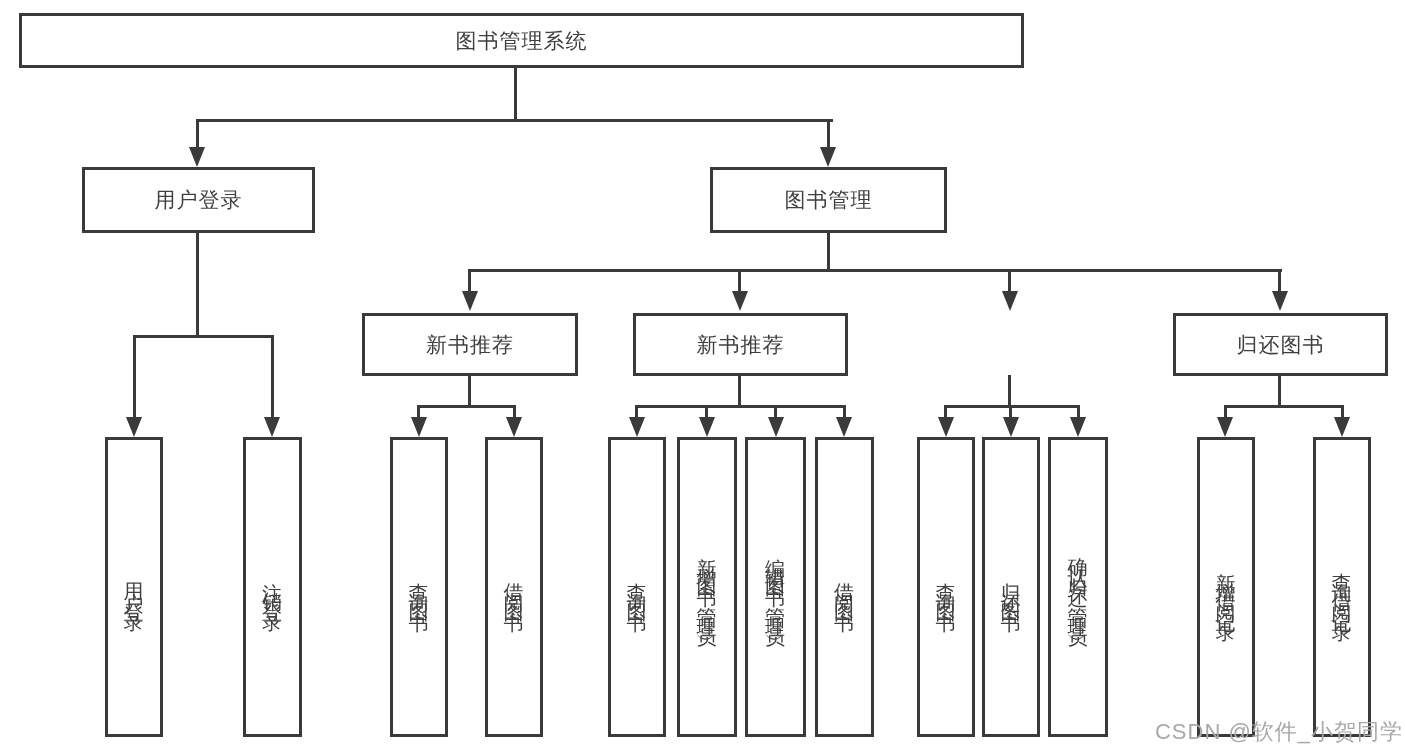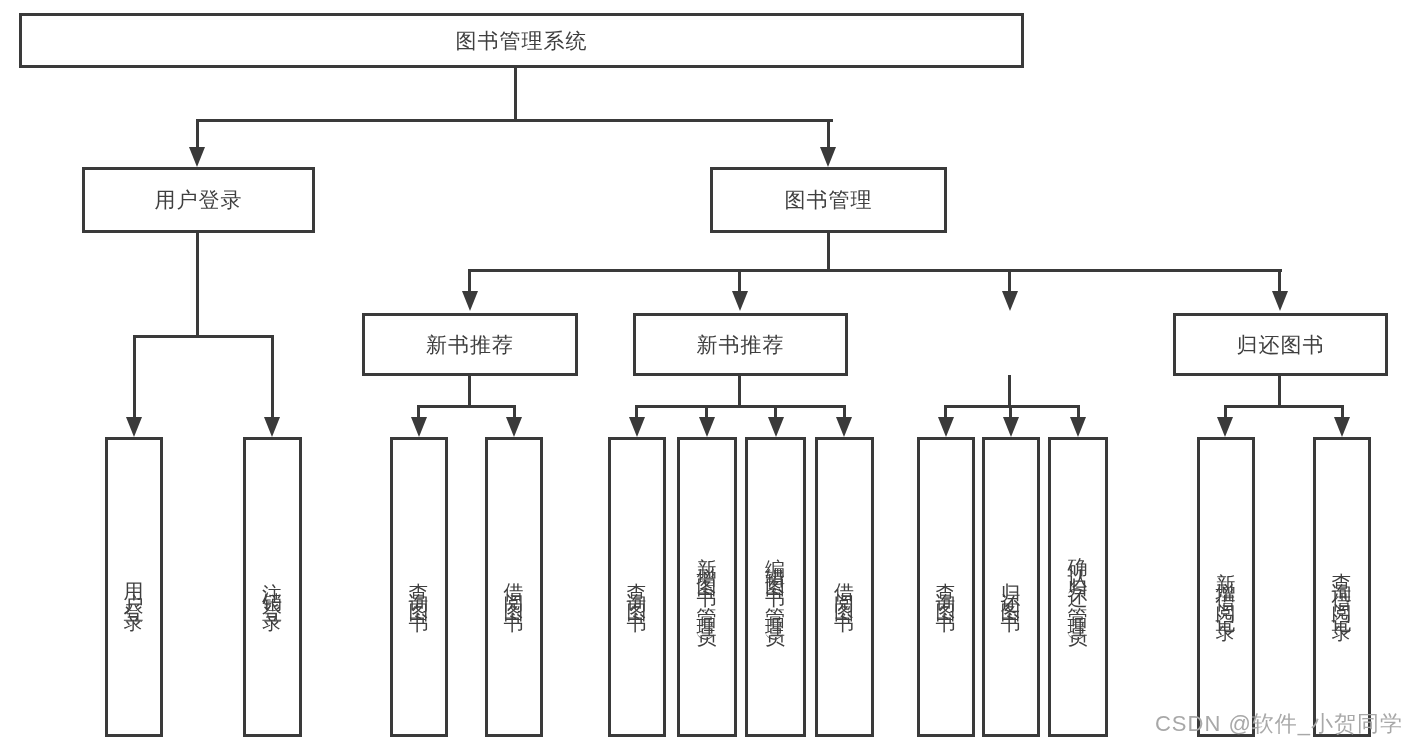--- a/index.html
+++ b/index.html
@@ -45,21 +45,21 @@
   .vline{position:absolute;width:3px;background:var(--line);}
   .hline{position:absolute;height:3px;background:var(--line);}
   .arrow{
     position:absolute;width:0;height:0;
     border-left:8px solid transparent;
     border-right:8px solid transparent;
     border-top:20px solid var(--line);
   }
   .watermark{
     position:absolute;
-    right:2px;bottom:8px;
+    right:2px;bottom:0;
     font-size:22px;
     letter-spacing:1px;
     color:var(--wm);
     white-space:nowrap;
   }
 </style>
 </head>
 <body>
 
 <div class="canvas">

